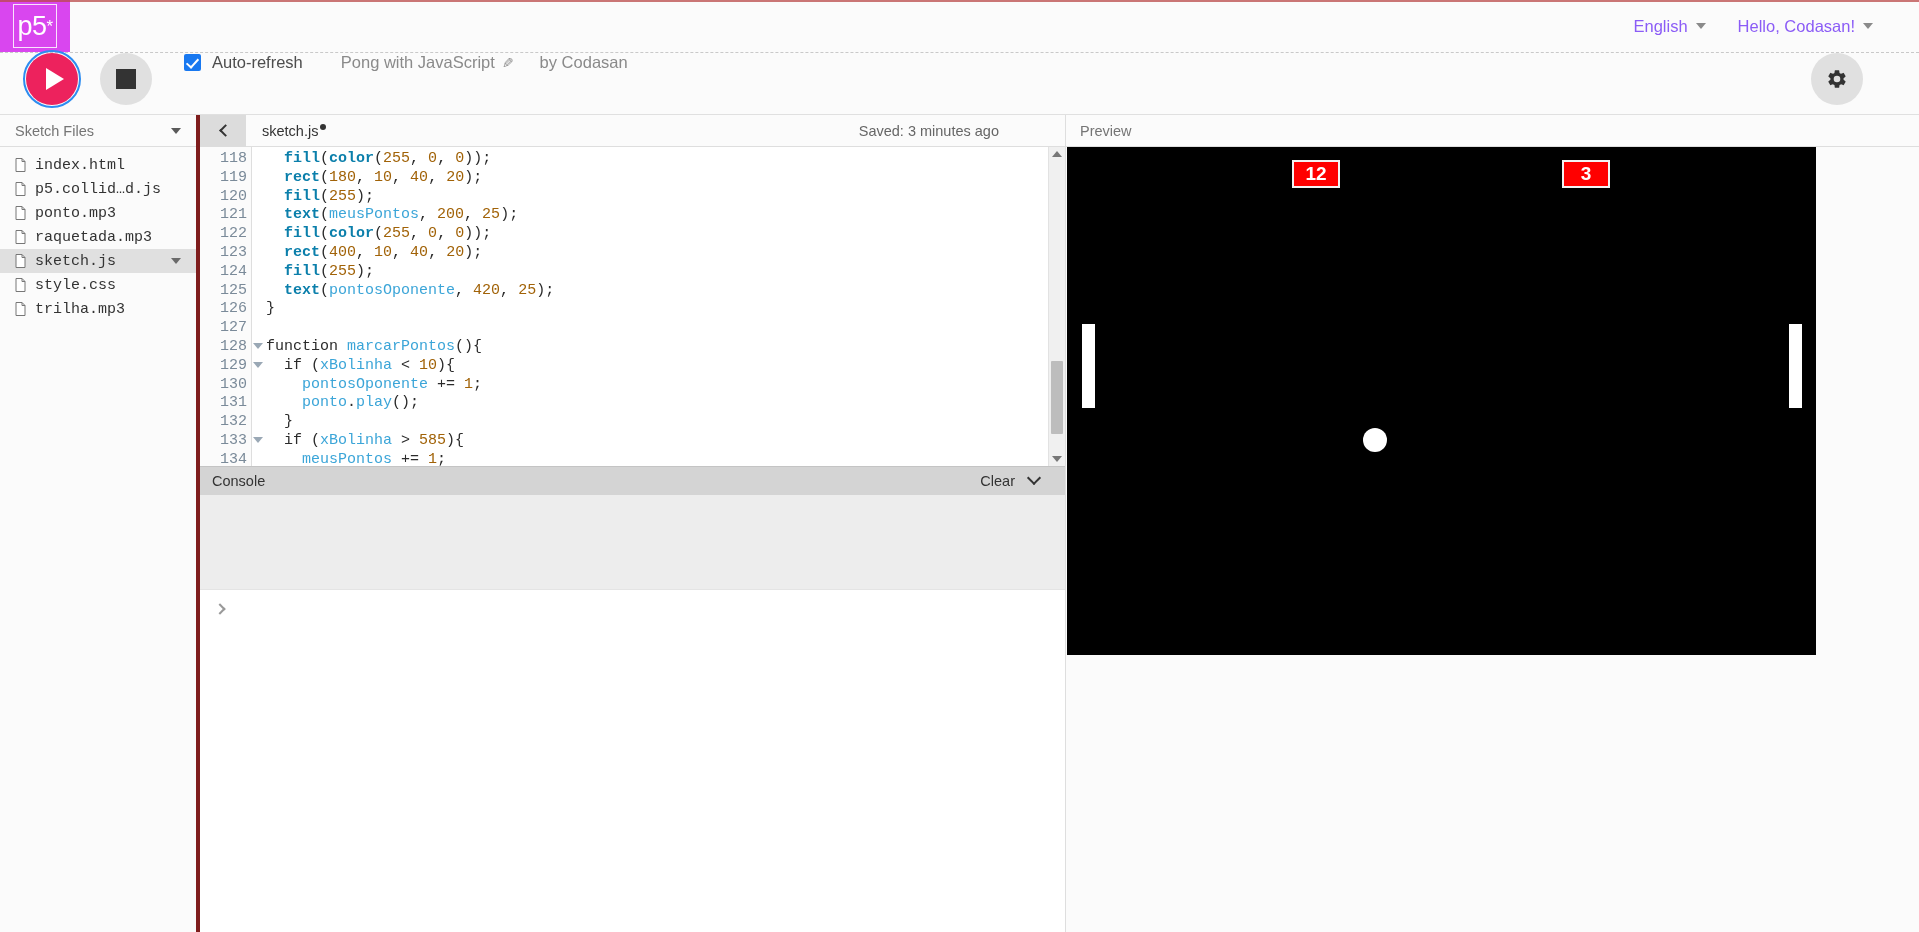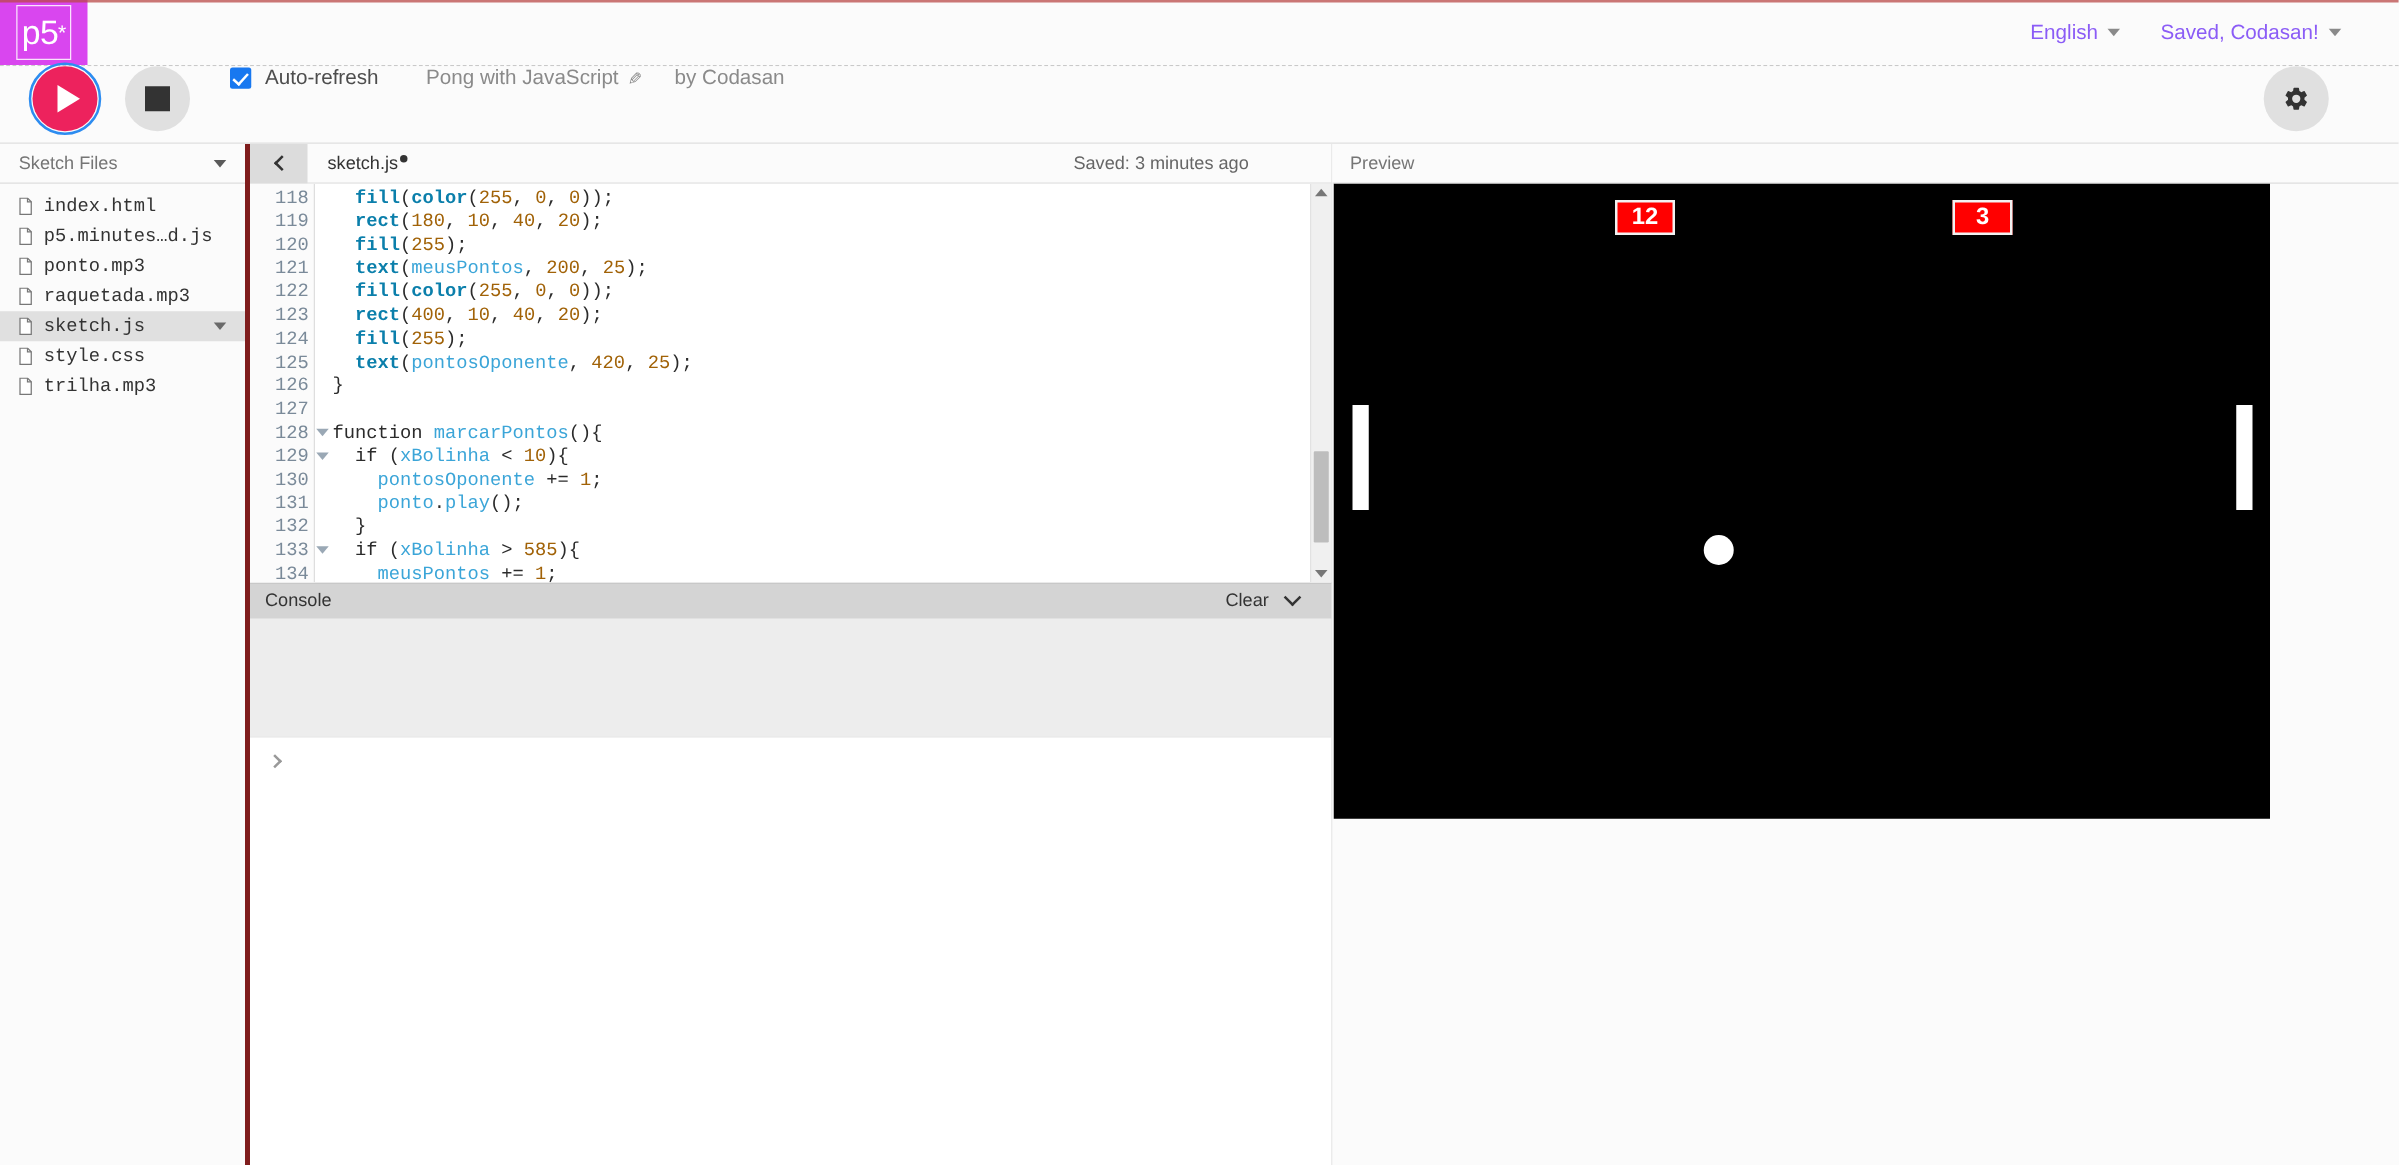--- a/index.html
+++ b/index.html
@@ -247,21 +247,21 @@
     </div>
   </div>
 
 
   <div class="topnav-right">
     <div class="menu-item">
       <span>English</span>
       <span class="caret"></span>
     </div>
     <div class="menu-item">
-      <span>Saved, Codasan!</span>
+      <span>Hello, Codasan!</span>
       <span class="caret"></span>
     </div>
   </div>
 </div>
 
 <div class="toolbar">
   <button class="play-btn">
     <span class="play-tri"></span>
   </button>
   <button class="stop-btn">
@@ -303,21 +303,21 @@
           </span>
           <span>index.html</span>
         </div>
         <div class="file-item">
           <span class="doc-icon">
             <svg width="11" height="14" viewBox="0 0 11 14">
               <path d="M1 0.5h6L10 3.5v10H1z" fill="#fff" stroke="#777" stroke-width="1"></path>
               <path d="M7 0.5V3.5h3" fill="none" stroke="#777" stroke-width="1"></path>
             </svg>
           </span>
-          <span>p5.minutes…d.js</span>
+          <span>p5.collid…d.js</span>
         </div>
         <div class="file-item">
           <span class="doc-icon">
             <svg width="11" height="14" viewBox="0 0 11 14">
               <path d="M1 0.5h6L10 3.5v10H1z" fill="#fff" stroke="#777" stroke-width="1"></path>
               <path d="M7 0.5V3.5h3" fill="none" stroke="#777" stroke-width="1"></path>
             </svg>
           </span>
           <span>ponto.mp3</span>
         </div>

